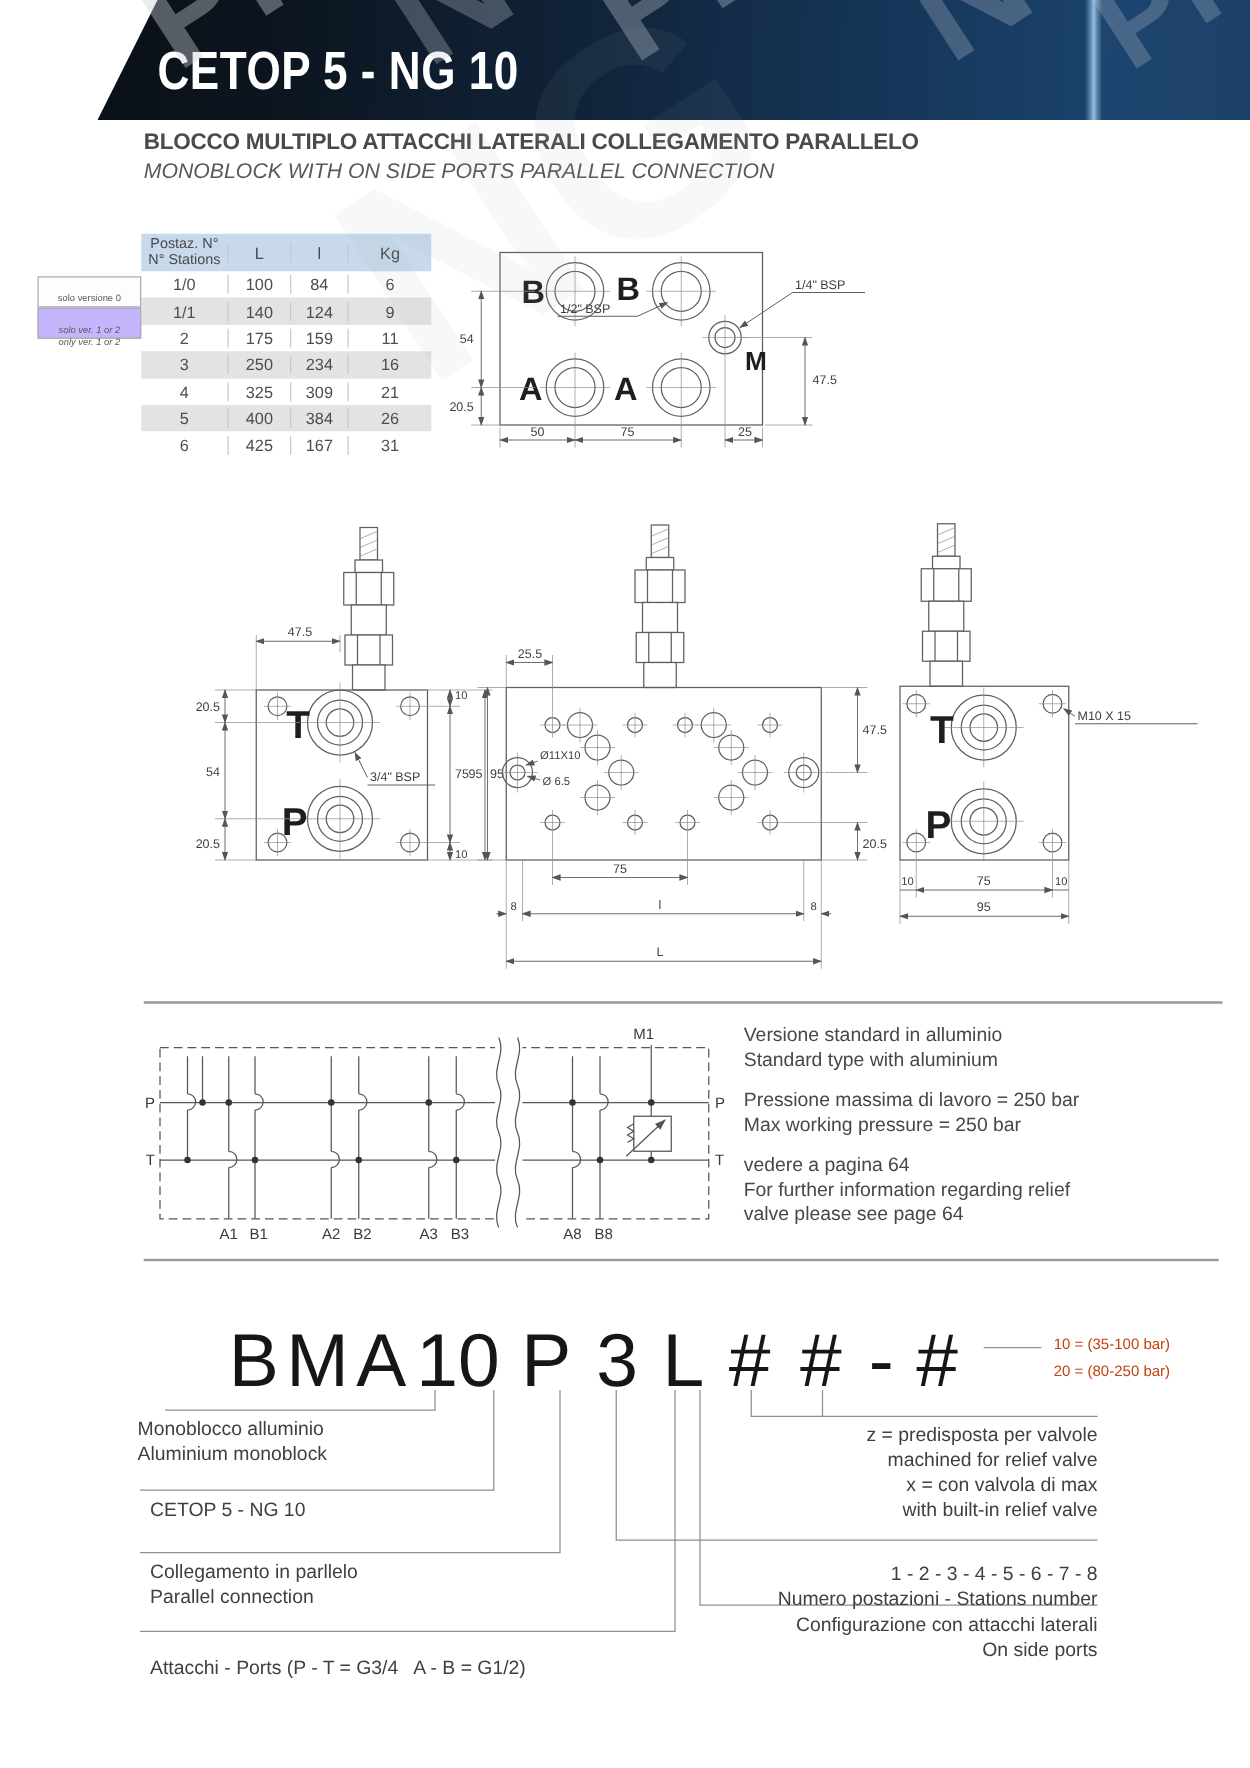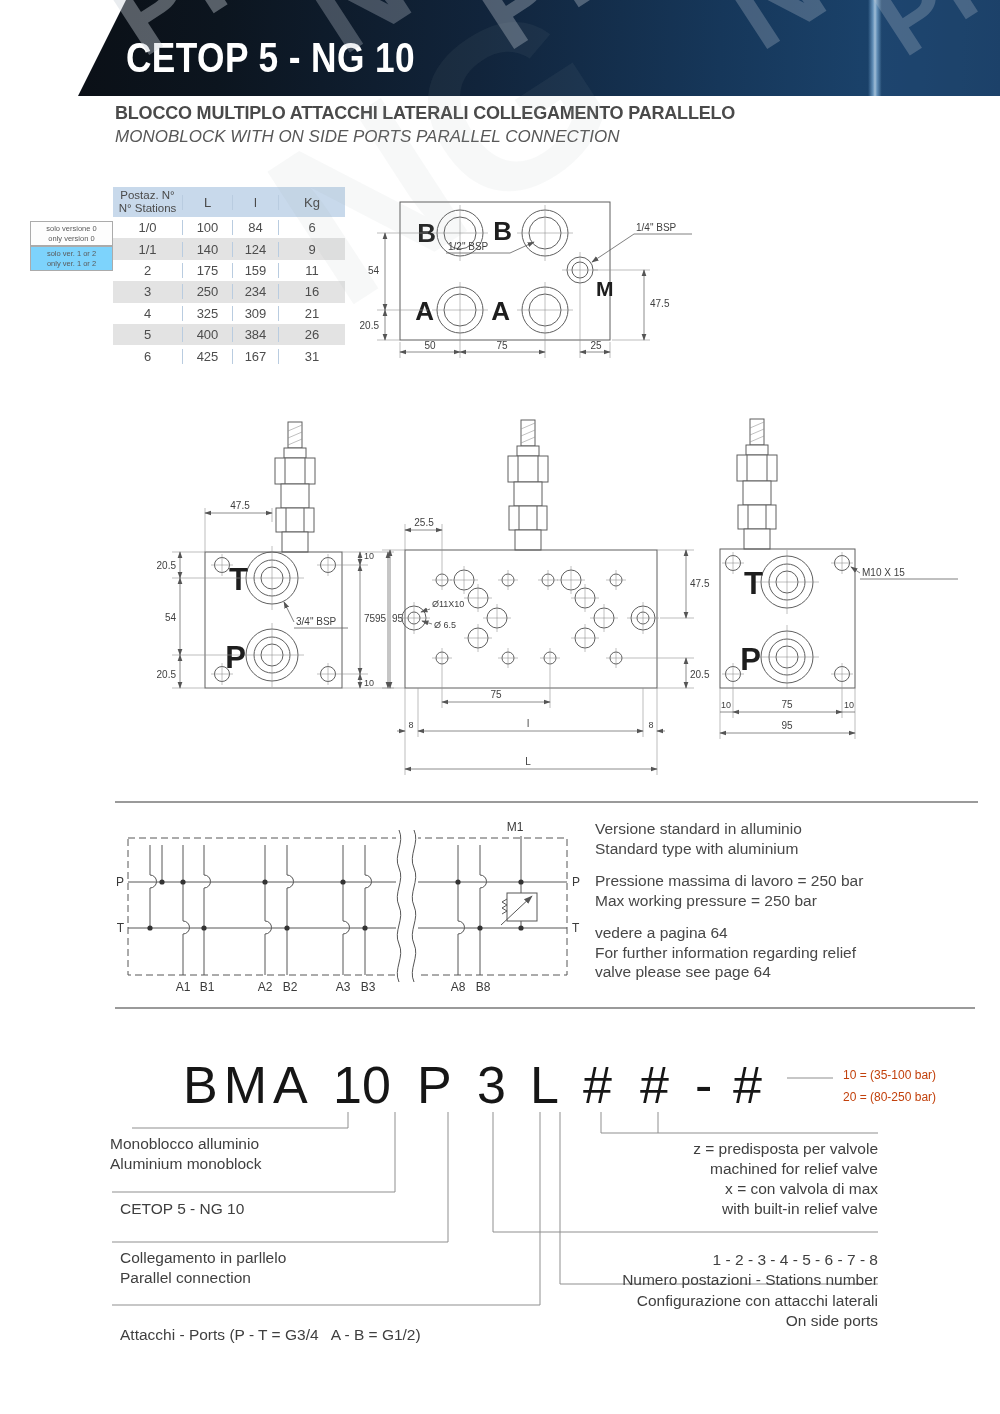--- a/index.html
+++ b/index.html
@@ -24,22 +24,22 @@
   .thead{display:flex;height:30px;background:#c8d9eb;align-items:center;color:#4a4a4a;}
   .th,.td{box-sizing:border-box;text-align:center;}
   .c1{width:69px;} .c2{width:50px;} .c3{width:46px;} .c4{width:67px;}
   .thead .c1{font-size:11.5px;line-height:13px;}
   .thead .c2,.thead .c3,.thead .c4{font-size:13px;}
   .c2,.c3,.c4{border-left:1px solid #b9cce0;}
   .srow{display:flex;height:21.4px;align-items:center;font-size:13px;color:#4d4d4d;}
   .srow.alt{background:#e3e3e3;}
   
   .note-box{position:absolute;left:30px;width:83px;height:25px;box-sizing:border-box;z-index:3;
-    border:1px solid #ababab;font-size:7.5px;line-height:10px;color:#5a5a5a;text-align:center;padding-top:2px;background:#fdfdfd;}
-  .nb1{top:221px;} .nb2{top:246px;background:#7dd3fc;}
+    border:1px solid #ababab;font-size:7.5px;line-height:10px;color:#5a5a5a;text-align:center;padding-top:12px;background:#fdfdfd;}
+  .nb1{top:221px;} .nb2{top:246px;background:#c4b5fd;font-style:italic;}
   
   .art{position:absolute;left:0;top:0;z-index:2;}
   .dl{stroke:#5f5f5f;stroke-width:1;fill:none;}
   .dlf{stroke:#5f5f5f;stroke-width:1;fill:#fff;}
   .cl{stroke:#8c8c8c;stroke-width:.55;fill:none;}
   .dim{stroke:#6e6e6e;stroke-width:.8;fill:none;}
   .ext{stroke:#909090;stroke-width:.6;fill:none;}
   .lead{stroke:#5f5f5f;stroke-width:.8;fill:none;}
   .dimtxt{font:10px "Liberation Sans",sans-serif;fill:#3f3f3f;}
   .dimtxt9{font:9px "Liberation Sans",sans-serif;fill:#3f3f3f;}
@@ -52,21 +52,21 @@
   .dot{fill:#333;stroke:none;}
   .rule{stroke:#9a9a9a;stroke-width:2;}
   .callout{stroke:#8f8f8f;stroke-width:1;fill:none;}
   
   .info{position:absolute;left:595px;top:819px;width:400px;z-index:3;font-size:15.5px;color:#474747;line-height:19.5px;}
   .info .gap{height:13px;}
   
   .ord-heading{position:absolute;left:0;top:1016px;width:1000px;text-align:center;z-index:3;
     font-size:25px;font-weight:700;color:#1d5a9e;}
   .ord-heading .en{font-style:italic;}
-  .codepart{position:absolute;top:1059px;z-index:3;font-size:52px;font-weight:400;color:#161616;line-height:1;}
+  .codepart{position:absolute;top:1059px;z-index:3;font-size:60px;font-weight:400;color:#161616;line-height:1;}
   .cp-bma{letter-spacing:6px;}
   .pressure{position:absolute;left:843px;top:1064px;z-index:3;font-size:12px;color:#c2410c;line-height:22px;white-space:nowrap;}
   .ordlab{position:absolute;z-index:3;font-size:15.5px;color:#3f3f3f;line-height:20px;}
   .ordlab.right{left:478px;width:400px;text-align:right;}
   .ws-pre{white-space:pre;margin-top:14px;}
 </style>
 </head>
 <body>
 
 <div class="page">

